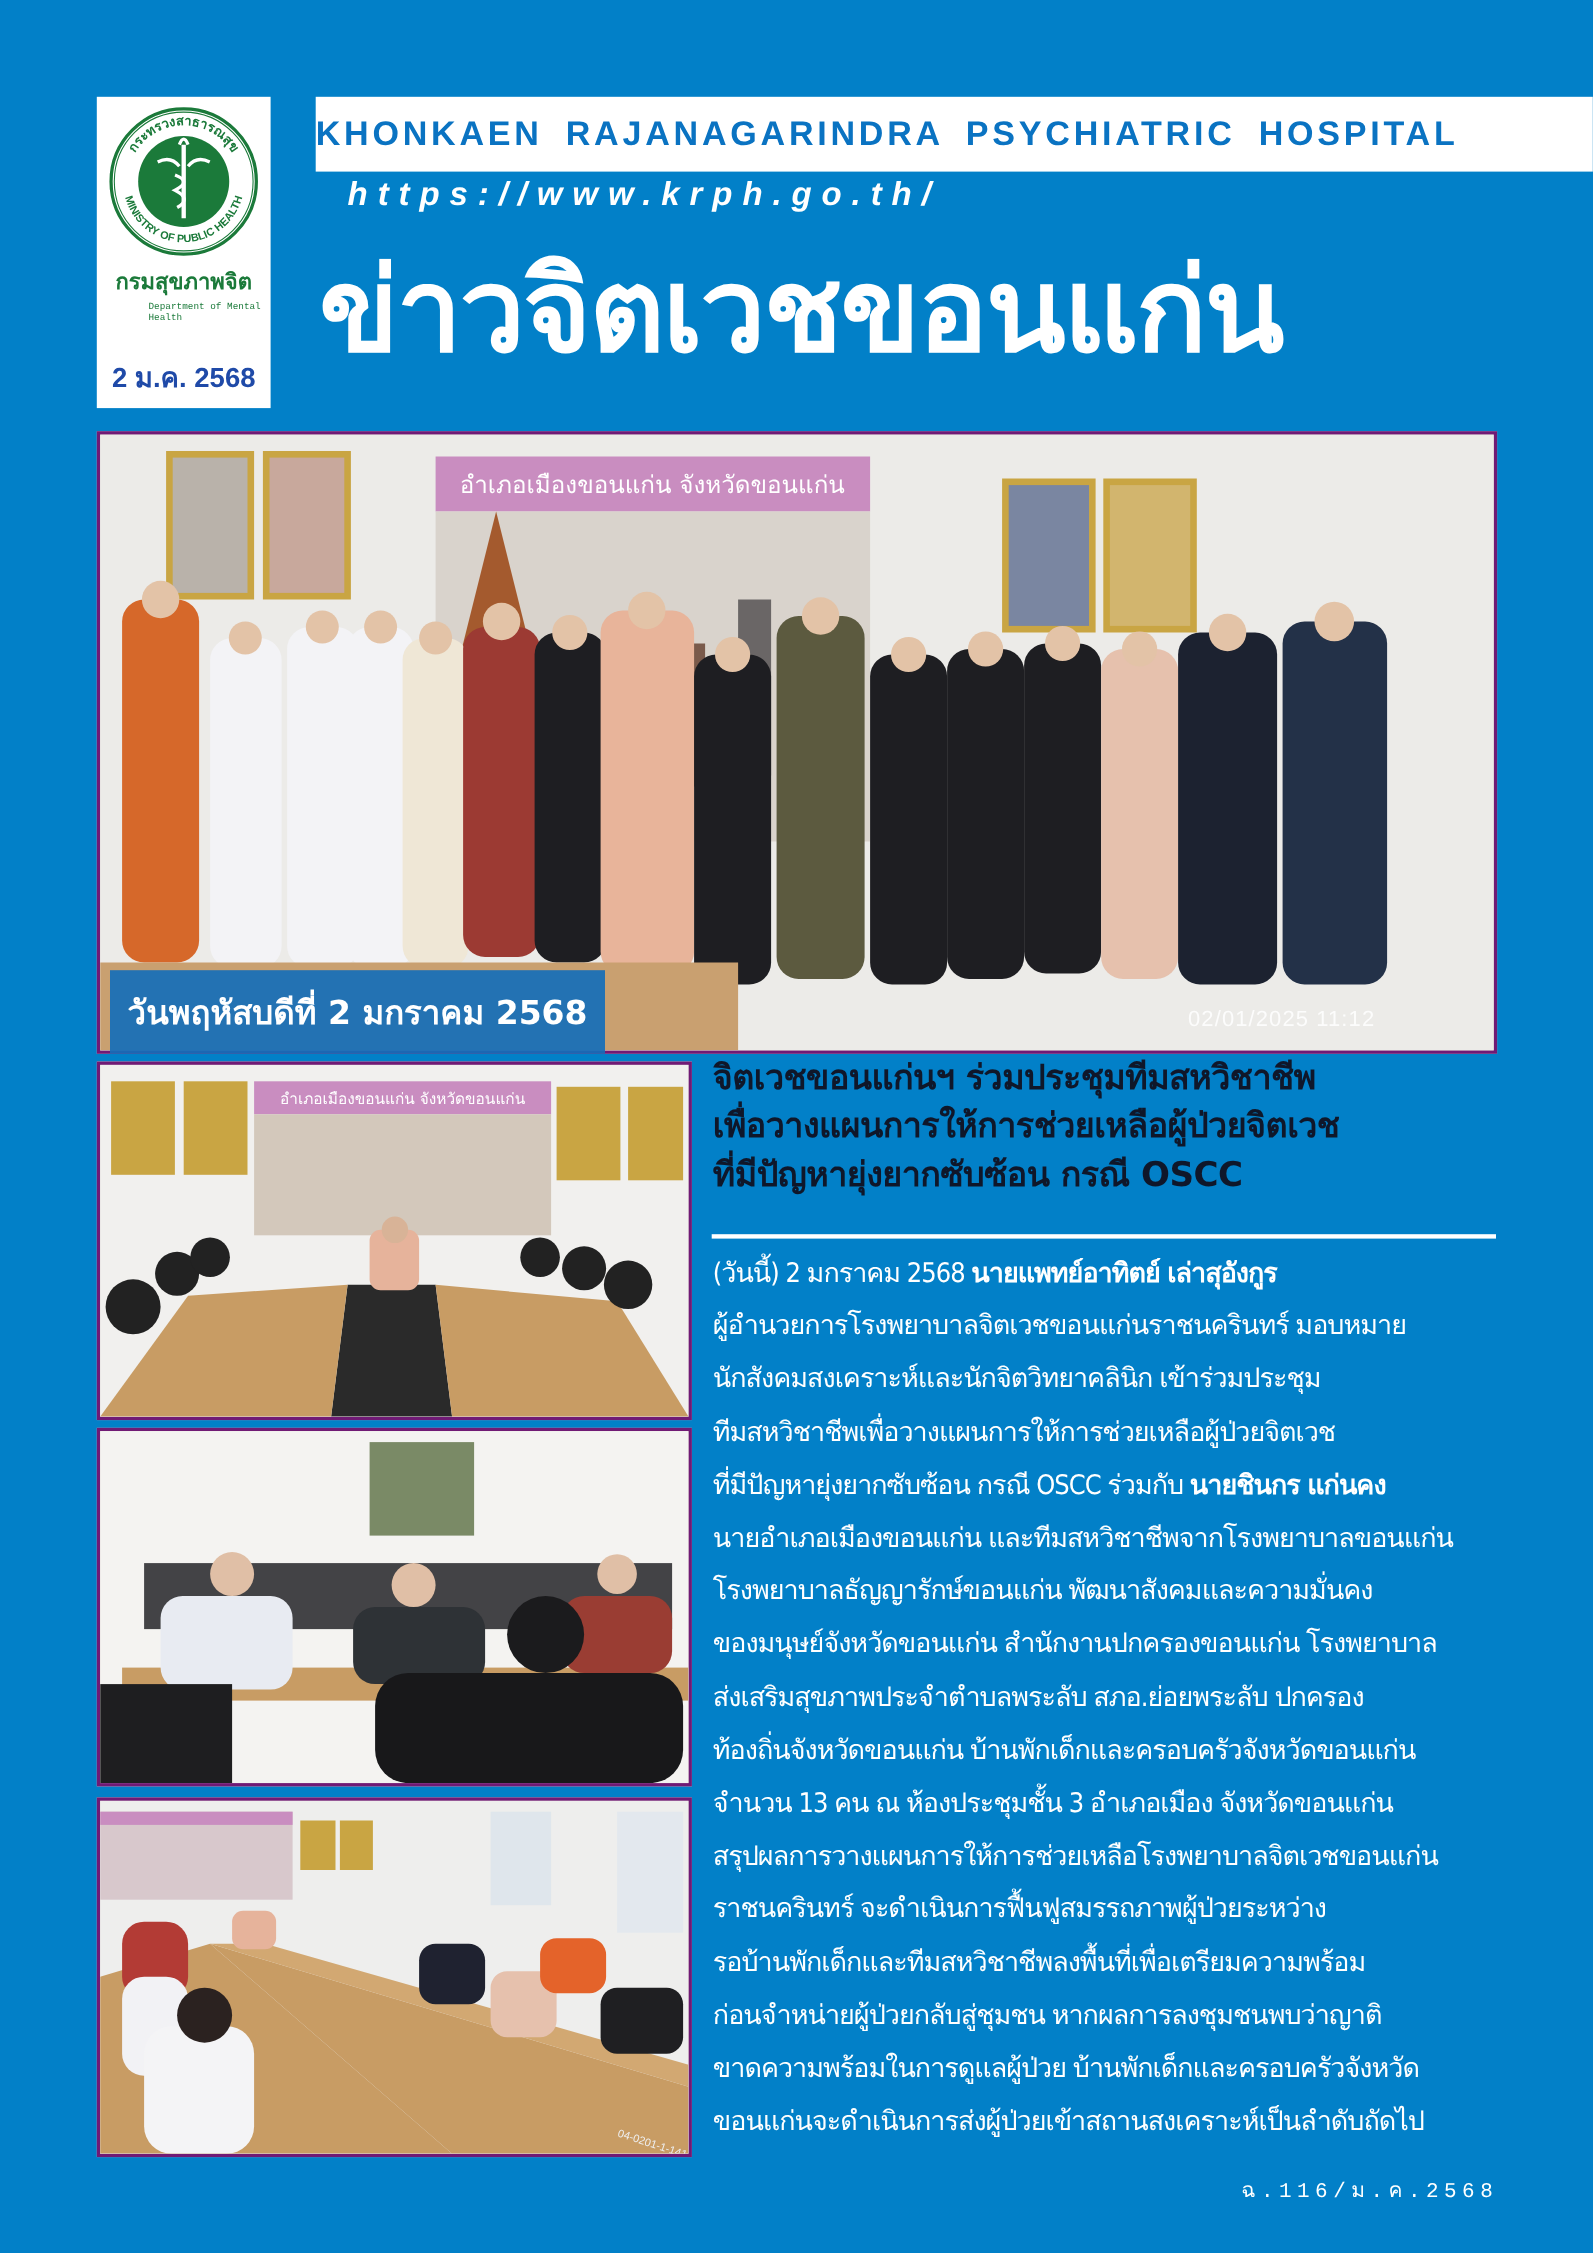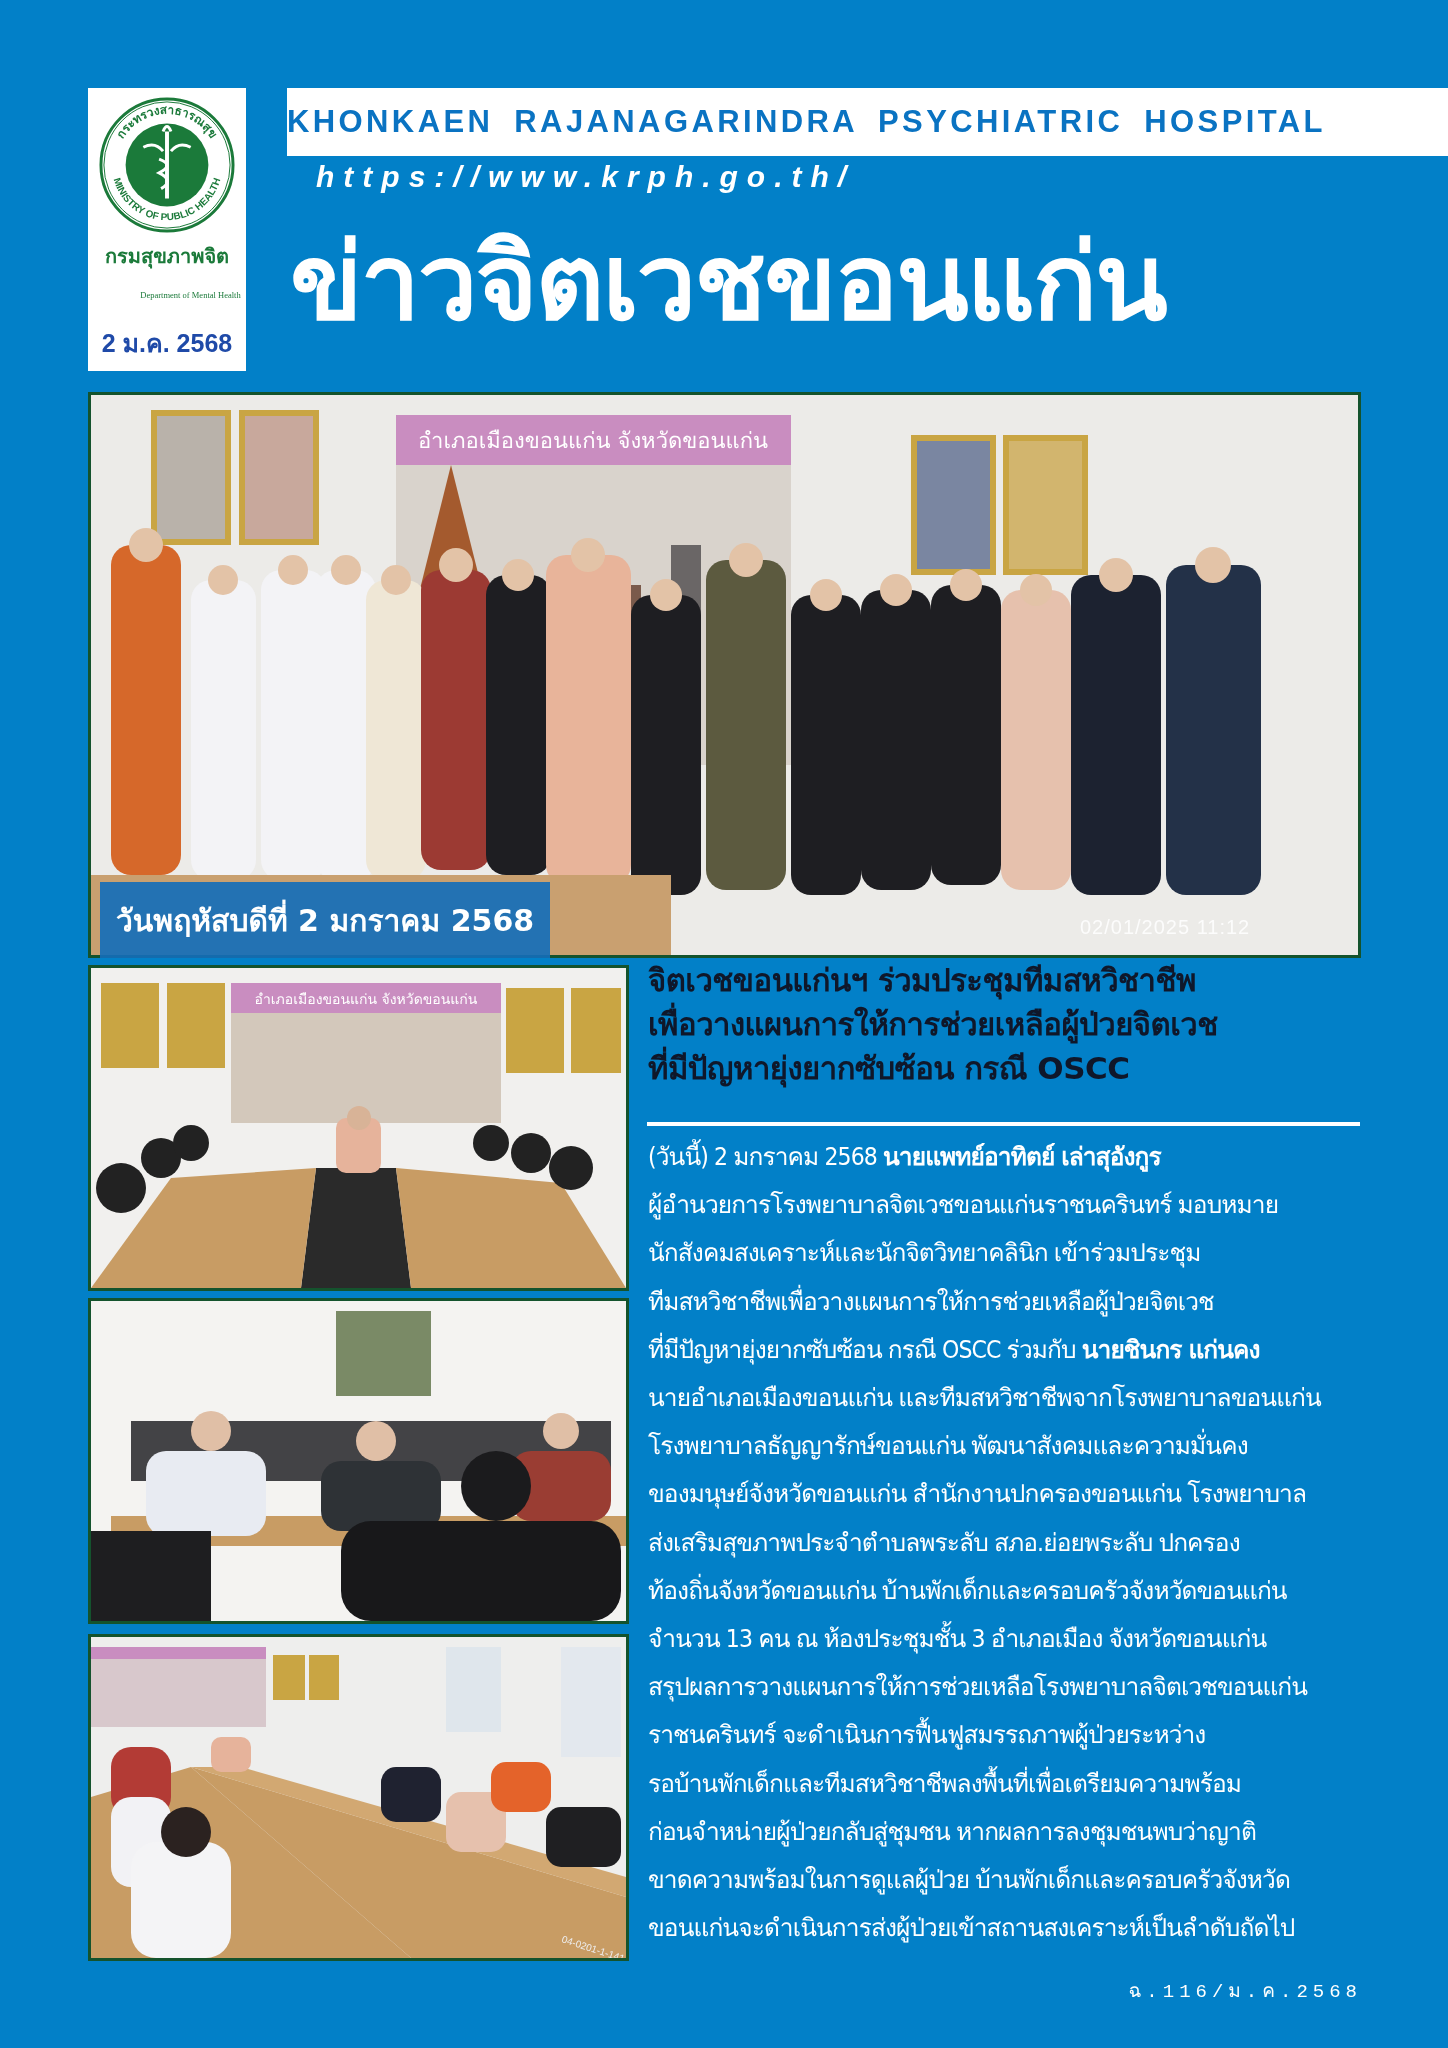--- a/index.html
+++ b/index.html
@@ -20,22 +20,22 @@
     display: flex; flex-direction: column; align-items: center;
   }
   #seal {
     margin-top: 8px; width: 138px; height: 138px;
   }
   #dept-th {
     color: #1b7a3a; font-weight: bold; font-size: 20px; margin-top: 6px;
     font-family: "DejaVu Sans", sans-serif;
   }
   #dept-en {
-    color: #1b7a3a; font-size: 8.5px; margin-top: 18px;
-    font-family: Liberation Serif, serif;
+    color: #1b7a3a; font-size: 8.5px; margin-top: 2px;
+    font-family: Liberation Mono, monospace;
     padding-left: 47px;
   }
   #issue-date {
     color: #1f4aa8; font-weight: bold; font-size: 25px;
     margin-top: auto; margin-bottom: 8px;
     font-family: "Liberation Sans", sans-serif;
   }
 
   
   #hospital-banner {
@@ -57,21 +57,21 @@
   }
   #masthead-title {
     left: 290px; top: 222px;
     font-size: 106px; font-weight: bold; line-height: 1.15;
     color: #fff; letter-spacing: -2px;
     font-family: "DejaVu Sans", sans-serif;
   }
 
   
   .photo {
-    border: 3px solid #14532d;
+    border: 3px solid #701a75;
     overflow: hidden;
     background: #eae7e2;
   }
   .photo svg { display: block; width: 100%; height: 100%; }
 
   #main-photo { left: 88px; top: 392px; width: 1273px; height: 566px; }
   #main-caption {
     left: 100px; top: 882px; height: 76px; padding: 0 16px;
     background: rgba(21,110,185,0.92);
     font-size: 30px; font-weight: bold; color: #fff;

